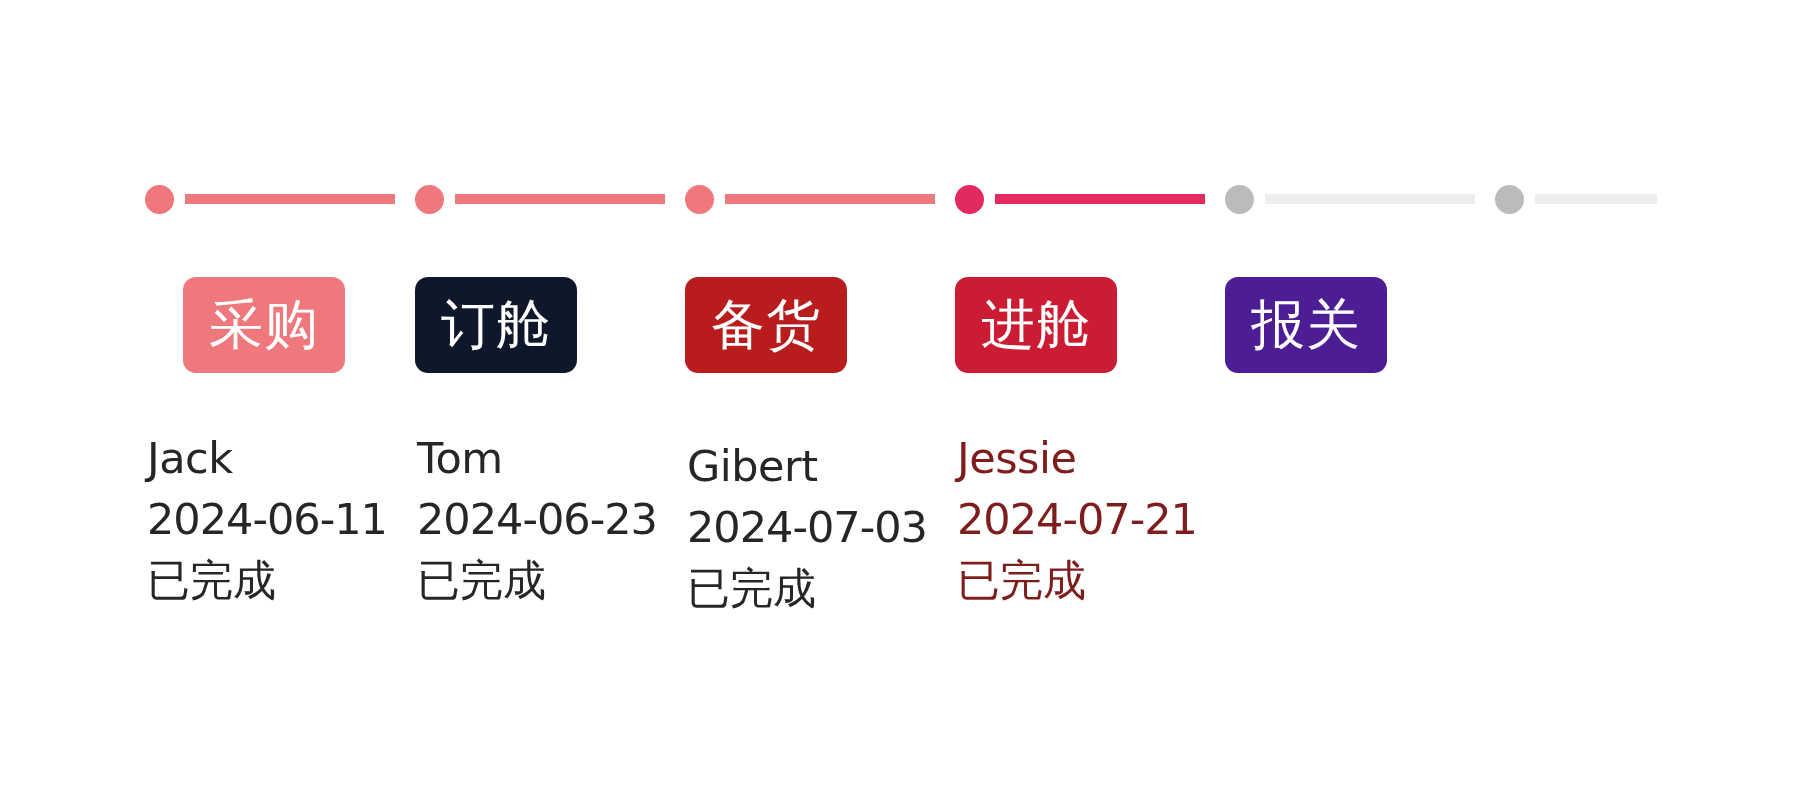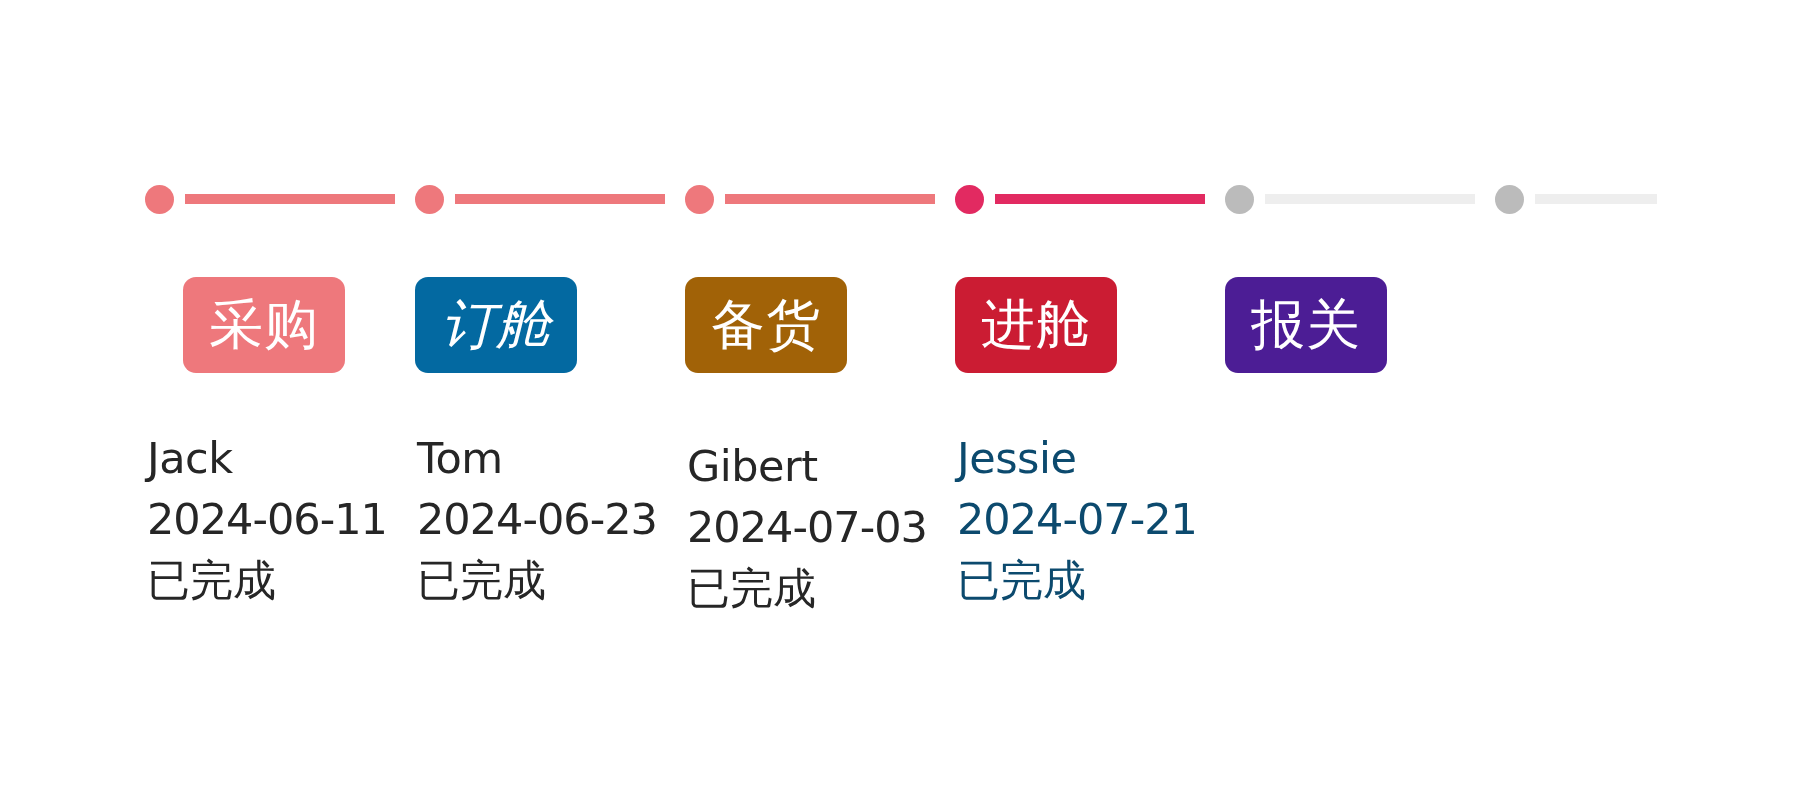--- a/index.html
+++ b/index.html
@@ -91,44 +91,44 @@
     <div class="info" style="color: rgb(38, 38, 38);">
       <div class="name">Jack</div>
       <div class="date">2024-06-11</div>
       <div class="state">已完成</div>
     </div>
   </div>
 
   <div class="step s-done" style="left:415px">
     <div class="dot" style="background: rgb(238, 120, 124);"></div>
     <div class="connector" style="background: rgb(238, 120, 124);"></div>
-    <div class="badge" style="background: #0369a1; font-style: italic;">订舱</div>
+    <div class="badge" style="background: #0f172a;">订舱</div>
     <div class="info" style="color: rgb(38, 38, 38);">
       <div class="name">Tom</div>
       <div class="date">2024-06-23</div>
       <div class="state">已完成</div>
     </div>
   </div>
 
   <div class="step s-done" style="left:685px">
     <div class="dot" style="background: rgb(238, 120, 124);"></div>
     <div class="connector" style="background: rgb(238, 120, 124);"></div>
-    <div class="badge" style="background: #a16207;">备货</div>
+    <div class="badge" style="background: #b91c1c;">备货</div>
     <div class="info" style="color: rgb(38, 38, 38); margin-top: 8px;">
       <div class="name">Gibert</div>
       <div class="date">2024-07-03</div>
       <div class="state">已完成</div>
     </div>
   </div>
 
   <div class="step s-active" style="left:955px">
     <div class="dot" style="background: rgb(226, 42, 97);"></div>
     <div class="connector" style="background: rgb(226, 42, 97);"></div>
     <div class="badge" style="background: rgb(203, 28, 51); text-align: center;">进舱</div>
-    <div class="info" style="color: #0c4a6e;">
+    <div class="info" style="color: #7f1d1d;">
       <div class="name">Jessie</div>
       <div class="date">2024-07-21</div>
       <div class="state">已完成</div>
     </div>
   </div>
 
   <div class="step s-pending" style="left:1225px">
     <div class="dot" style="background: rgb(187, 187, 187);"></div>
     <div class="connector" style="background: rgb(238, 238, 238);"></div>
     <div class="badge" style="background: #4c1d95;">报关</div>

